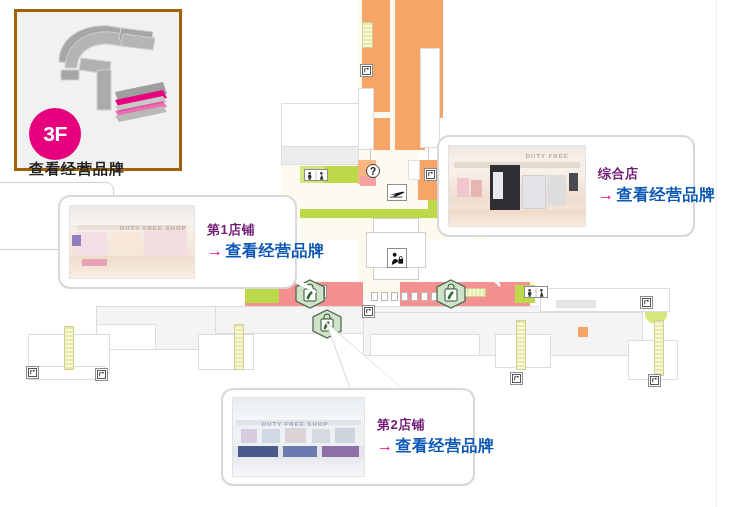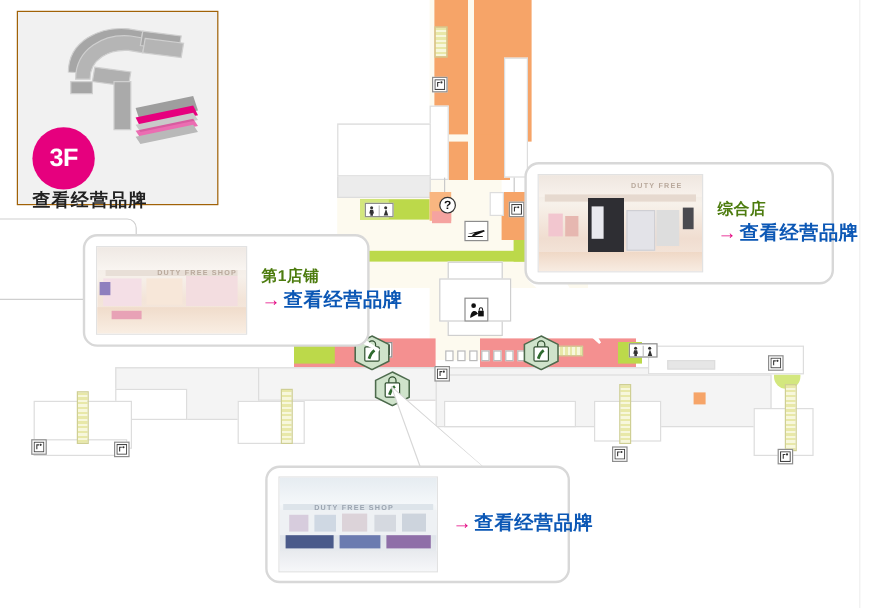--- a/index.html
+++ b/index.html
@@ -35,32 +35,32 @@
 
   
   .hexmark{position:absolute;width:32px;height:30px;}
   .hexmark svg{display:block;}
 
   
   .seats{position:absolute;display:flex;gap:3px;align-items:center;}
   .seats i{display:block;width:5px;height:7px;border:1px solid #b9b9b9;background:#fff;}
 
   
-  #floorcard{position:absolute;left:14px;top:9px;width:168px;height:162px;background:#f1f1f1;border:1px solid #a16207;box-sizing:border-box;}
+  #floorcard{position:absolute;left:14px;top:9px;width:168px;height:162px;background:#f1f1f1;border:3px solid #a16207;box-sizing:border-box;}
   #floorthumb{position:absolute;left:18px;top:6px;width:136px;height:108px;}
   #badge3f{position:absolute;left:12px;top:96px;width:52px;height:52px;border-radius:50%;background:#e6007e;color:#fff;
            display:flex;align-items:center;justify-content:center;font-size:21px;font-weight:bold;letter-spacing:-0.5px;}
   #floorlabel{position:absolute;left:12px;top:148px;font-size:15px;color:#222;font-weight:bold;letter-spacing:1px;white-space:nowrap;}
 
   
   .callout{position:absolute;background:#fff;border:2px solid #d8d8d8;border-radius:12px;box-sizing:border-box;
            display:flex;align-items:center;padding:9px;z-index:20;}
   .callout .photo{width:126px;height:74px;border:1px solid #e2e2e2;box-sizing:border-box;flex:none;overflow:hidden;position:relative;}
   .callout .txt{margin-left:12px;}
-  .callout .ctitle{color:#4d7c0f;font-size:13px;font-weight:bold;line-height:1.4;letter-spacing:0.5px;}
+  .callout .ctitle{color:#701a75;font-size:13px;font-weight:bold;line-height:1.4;letter-spacing:0.5px;}
   .callout .clink{color:#0b57b5;font-size:16px;font-weight:bold;line-height:1.5;letter-spacing:0.5px;white-space:nowrap;}
   .callout .arrow{color:#e3007f;font-weight:bold;margin-right:2px;}
 
   
   .tail{position:absolute;z-index:19;}
 
   
   .ph{position:absolute;left:0;top:0;right:0;bottom:0;}
   .ph.shop1{background:linear-gradient(180deg,#efe8e2 0%,#f6f0ea 34%,#f3e4d8 60%,#f6ece3 100%);}
   .ph.shop2{background:linear-gradient(180deg,#e8eef2 0%,#f3f6f8 30%,#dfe4ea 62%,#f0f1f3 100%);}
@@ -303,21 +303,21 @@
         <path d="M80 82 L128 72 L132 80 L84 90 Z" fill="#e6007e"></path>
         <path d="M80 88 L128 78 L132 84 L84 94 Z" fill="#c9c9c9"></path>
         <path d="M80 93 L128 83 L132 89 L84 99 Z" fill="#e6007e" opacity="0.55"></path>
         <path d="M80 98 L128 88 L132 94 L84 104 Z" fill="#b9b9b9"></path>
       </g>
     </svg>
     <div id="badge3f">3F</div>
     <div id="floorlabel">查看经营品牌</div>
   </div>
 
-  <div class="callout" style="left:69px;top:195px;width:239px;height:94px;">
+  <div class="callout" style="left:58px;top:195px;width:239px;height:94px;">
     <div class="photo">
       <div class="ph shop1">
         <b style="left:0;top:0;width:100%;height:26%;background:linear-gradient(180deg,#efe9e4,#f9f5f1);"></b>
         <b style="left:6%;top:26%;width:88%;height:8%;background:#e8dfd7;"></b>
         <b style="left:4%;top:36%;width:26%;height:32%;background:#f4dfe6;"></b>
         <b style="left:33%;top:36%;width:24%;height:30%;background:#f7e7d9;"></b>
         <b style="left:60%;top:34%;width:34%;height:34%;background:#f3dde0;"></b>
         <b style="left:2%;top:40%;width:7%;height:16%;background:#8e7fbe;"></b>
         <b style="left:0;top:70%;width:100%;height:30%;background:linear-gradient(180deg,#f0dccb,#f9eee3);"></b>
         <b style="left:10%;top:74%;width:20%;height:9%;background:#e8a2b6;"></b>
@@ -368,19 +368,20 @@
         <b style="left:60%;top:40%;width:14%;height:18%;background:#d5d9e0;"></b>
         <b style="left:78%;top:39%;width:15%;height:19%;background:#cdd4dd;"></b>
         <b style="left:4%;top:62%;width:30%;height:14%;background:#4a5a8a;"></b>
         <b style="left:38%;top:62%;width:26%;height:14%;background:#6b7bb0;"></b>
         <b style="left:68%;top:62%;width:28%;height:14%;background:#8f6fa8;"></b>
         <b style="left:0;top:78%;width:100%;height:22%;background:linear-gradient(180deg,#e8eaee,#f6f7f9);"></b>
         <span class="sign" style="left:22%;top:30%;color:#9aa4b0;">DUTY FREE SHOP</span>
       </div>
     </div>
     <div class="txt">
+      <div class="ctitle">第2店铺</div>
       <div class="clink">
         <span class="arrow">→</span><span>查看经营品牌</span>
       </div>
     </div>
   </div>
 
 </div>
 
 </body></html>

